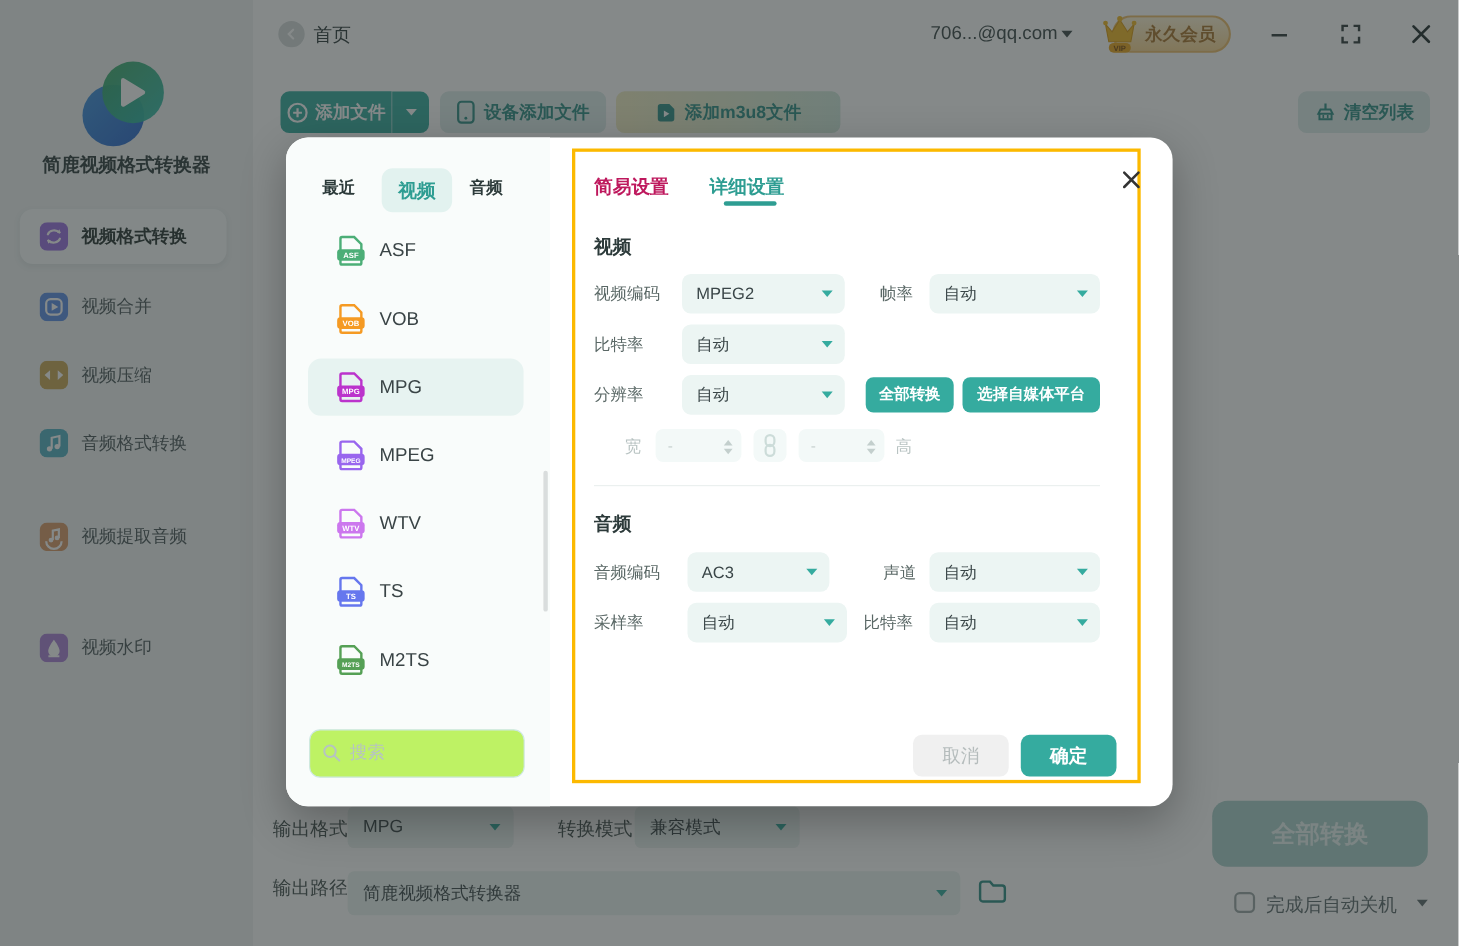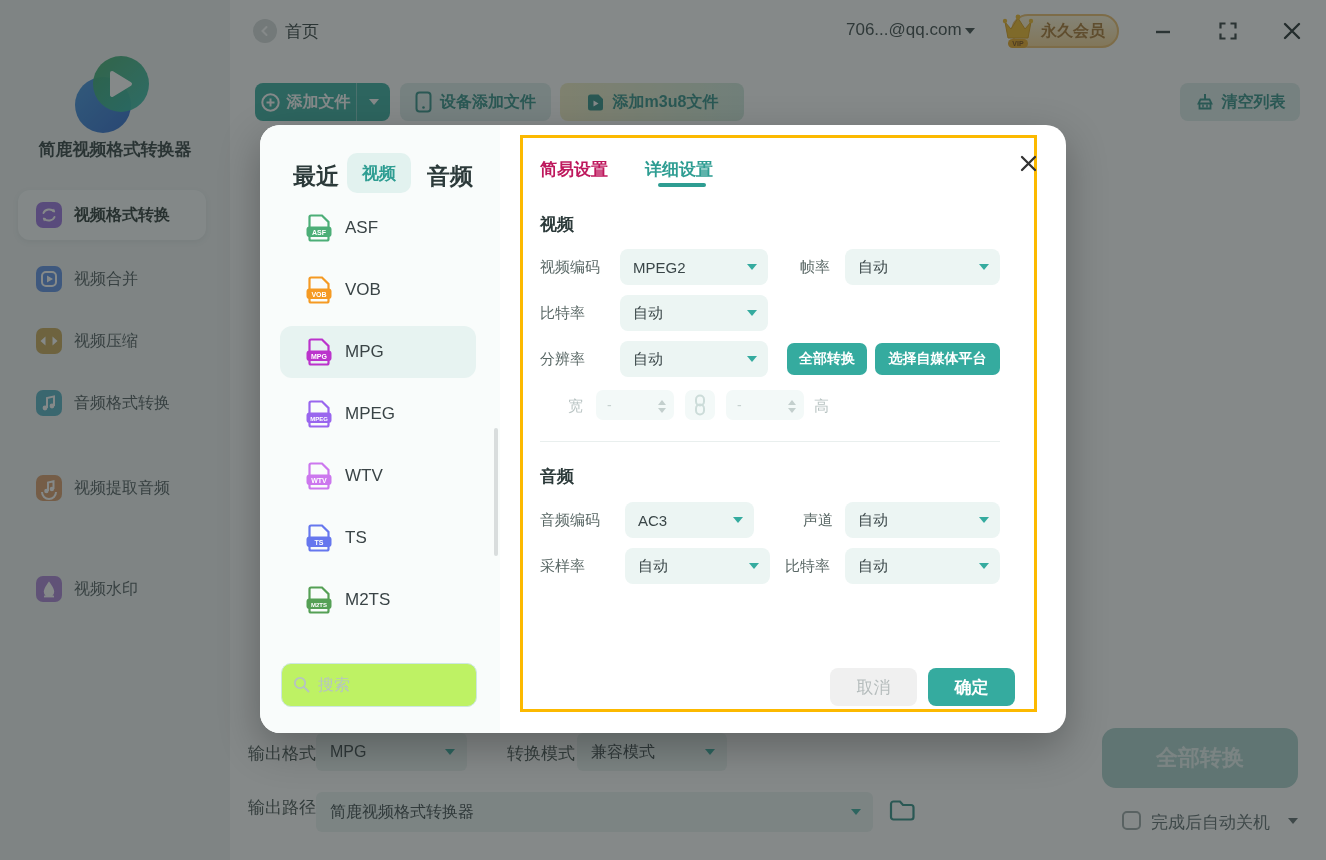--- a/index.html
+++ b/index.html
@@ -57,21 +57,21 @@
                  display:flex; align-items:center; justify-content:center; cursor:pointer; }
   .checkbox { position:absolute; width:19px; height:19px; border:2px solid #9aa5a5; border-radius:5px;
               background:transparent; cursor:pointer; }
 
   
   .overlay { position:absolute; inset:0; background:rgba(40,47,48,.57); z-index:50; }
   .modal { position:absolute; left:260px; top:125px; width:806px; height:608px; background:#fff;
            border-radius:20px; box-shadow:0 14px 40px rgba(0,0,0,.28); z-index:60; }
   .modal-left { position:absolute; left:0; top:0; width:240px; height:608px; background:#f9fcfb;
                 border-radius:20px 0 0 20px; }
-  .mtab { position:absolute; font-size:23px; font-weight:bold; color:#2c3a3a; cursor:pointer; }
+  .mtab { position:absolute; font-size:15px; font-weight:bold; color:#2c3a3a; cursor:pointer; }
   .mtab-pill { position:absolute; left:87px; top:28px; width:64px; height:40px; background:#e2f2ef;
                border-radius:10px; display:flex; align-items:center; justify-content:center;
                font-size:17px; font-weight:bold; color:var(--accent-dark); cursor:pointer; }
   .fmt-item { position:absolute; left:20px; width:196px; height:52px; display:flex; align-items:center; cursor:pointer; }
   .fmt-item.selected { background:#e7f3f1; border-radius:12px; }
   .fmt-item .ficon { margin-left:24px; flex:0 0 30px; }
   .fmt-item .fname { margin-left:11px; font-size:17px; color:#3a4446; }
   .list-scrollbar { position:absolute; left:234px; top:303px; width:4px; height:128px; background:#d9dddd; border-radius:2px; }
   .search-wrap { position:absolute; left:21px; top:538px; width:196px; height:44px; }
   .search-wrap input { width:100%; height:100%; border:1.5px solid #cde7e2; border-radius:10px;
@@ -239,21 +239,21 @@
   </div>
 
   <div class="btn btn-soft" style="left:400px; top:83px; width:151px;">
     <svg width="17" height="22" viewBox="0 0 17 22" style="margin-right:8px;">
       <rect x="1.5" y="1.5" width="14" height="19" rx="3" fill="none" stroke="#2e8d84" stroke-width="2"></rect>
       <circle cx="8.5" cy="16.5" r="1.3" fill="#2e8d84"></circle>
     </svg>
     <span>设备添加文件</span>
   </div>
 
-  <div class="btn btn-m3u8" style="left:560px; top:83px; width:184px;">
+  <div class="btn btn-m3u8" style="left:560px; top:83px; width:204px;">
     <svg width="19" height="19" viewBox="0 0 19 19" style="margin-right:8px;">
       <path d="M2 4 a2.5 2.5 0 0 1 2.5 -2.5 h8 L17 6 v9 a2.5 2.5 0 0 1 -2.5 2.5 h-10 A2.5 2.5 0 0 1 2 15 Z" fill="#2e8d84"></path>
       <path d="M7.5 7.5 l5 3 -5 3 z" fill="#fff"></path>
     </svg>
     <span>添加m3u8文件</span>
   </div>
 
   <div class="btn btn-soft" style="left:1180px; top:83px; width:120px;">
     <svg width="20" height="20" viewBox="0 0 20 20" style="margin-right:7px;">
       <path d="M10 2 v5" stroke="#2e8d84" stroke-width="2"></path>

